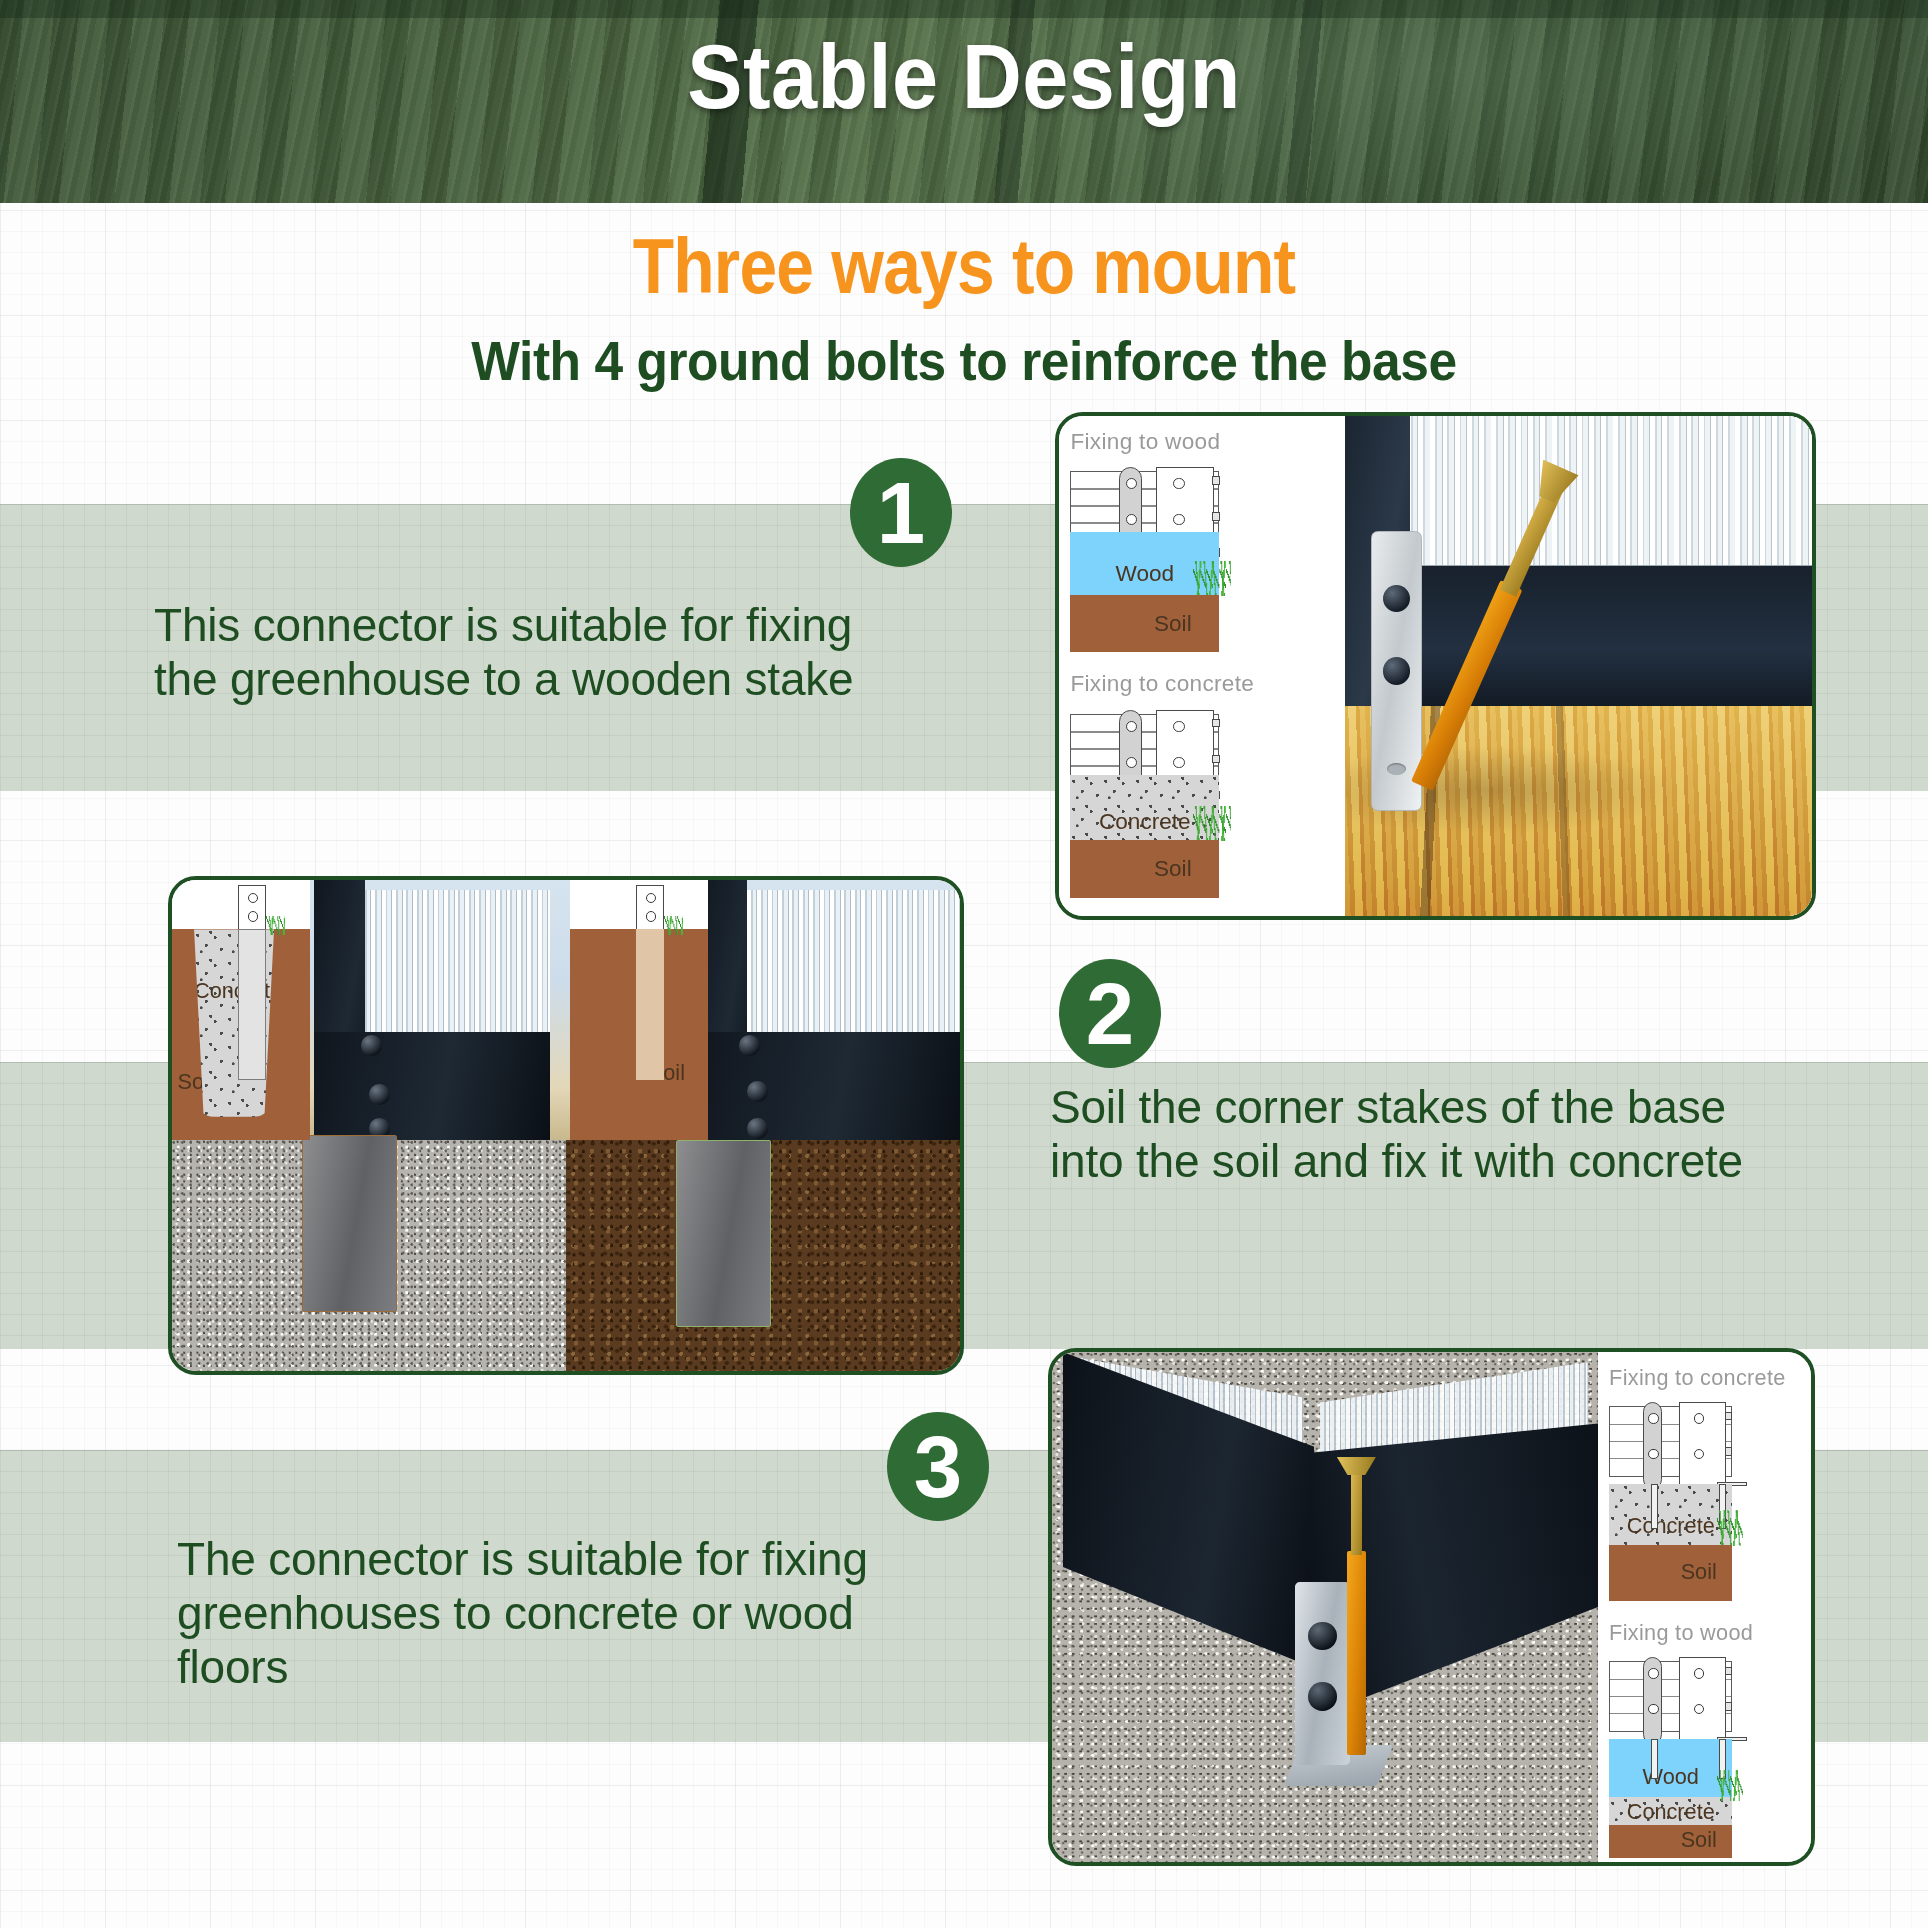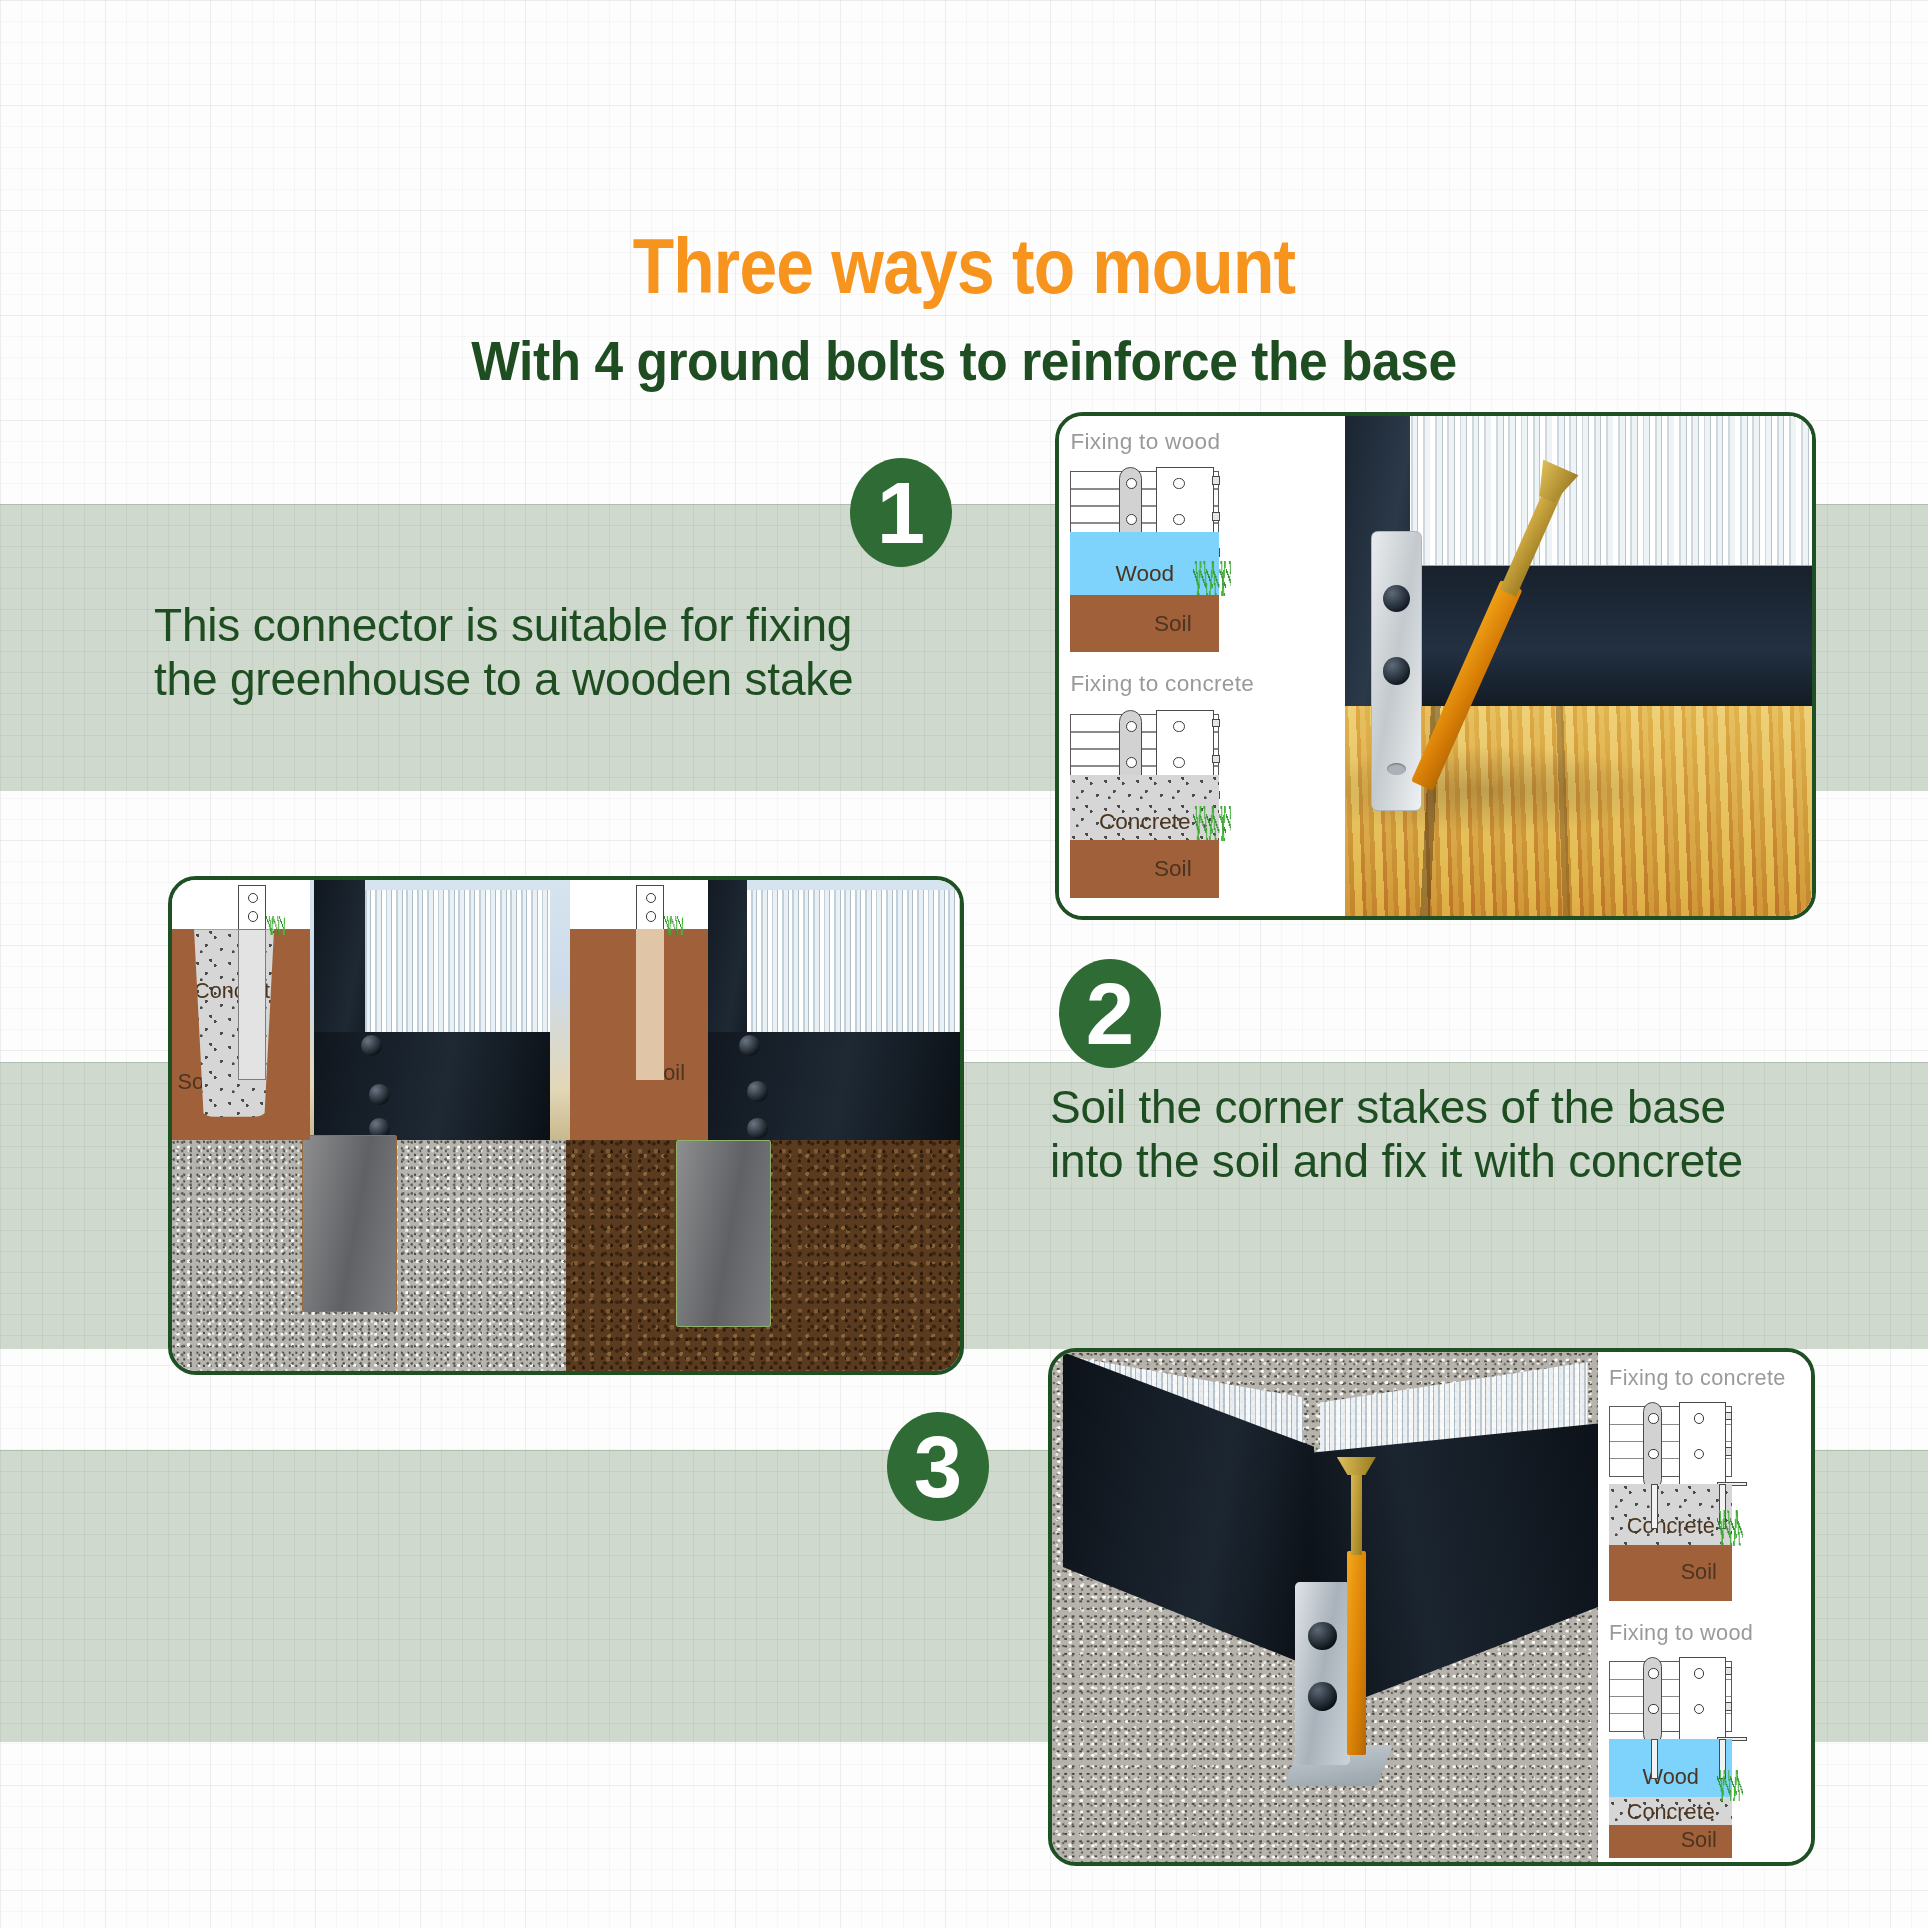--- a/index.html
+++ b/index.html
@@ -399,30 +399,34 @@
     width: 210%; height: 9%;
     background: linear-gradient(95deg, #e2c25c, #96781d);
     clip-path: polygon(0 0, 100% 0, 72% 100%, 28% 100%);
   }
 </style>
 </head>
 <body>
 
 <div id="page">
 
+  <div class="header">
+    <div class="header-title">Stable Design</div>
+  </div>
 
   <div class="title-orange">Three ways to mount</div>
   <div class="title-green">With 4 ground bolts to reinforce the base</div>
 
   <div class="band" id="band1"></div>
   <div class="band" id="band2"></div>
   <div class="band" id="band3"></div>
 
   <div class="step-text" id="text1">This connector is suitable for fixing the greenhouse to a wooden stake</div>
   <div class="step-text" id="text2">Soil the corner stakes of the base into the soil and fix it with concrete</div>
+  <div class="step-text" id="text3">The connector is suitable for fixing greenhouses to concrete or wood floors</div>
 
   <div class="badge" id="badge1">1</div>
   <div class="badge" id="badge2">2</div>
   <div class="badge" id="badge3">3</div>
 
   <div class="card" id="card1">
     <div class="card-inner">
 
       <div class="dia" style="left:0;top:0;width:38%;height:100%;">
 

